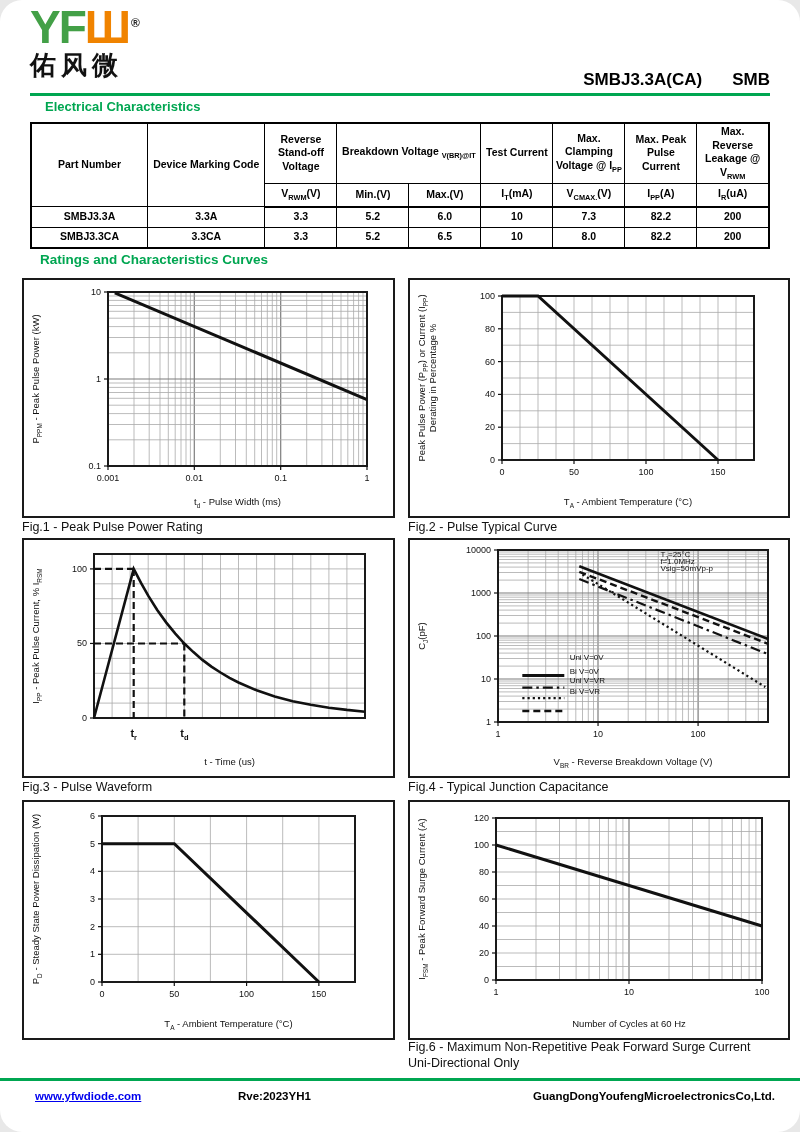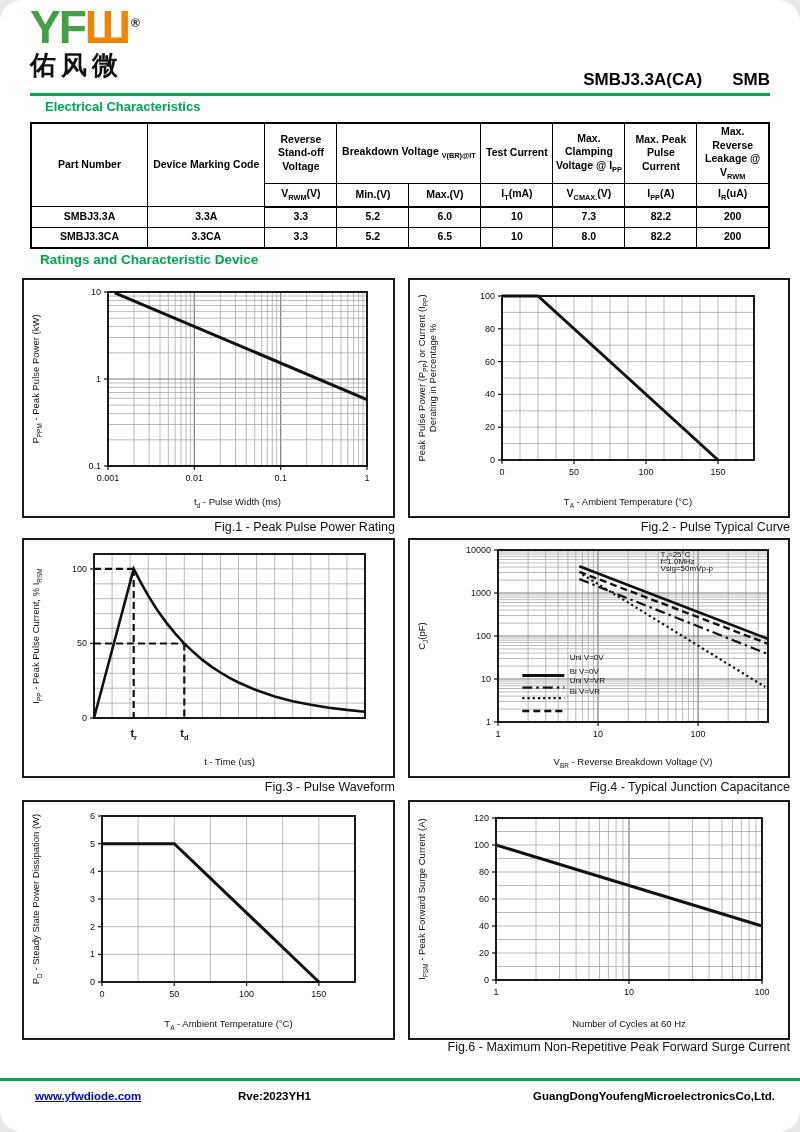--- a/index.html
+++ b/index.html
@@ -20,21 +20,21 @@
   table.elec{position:absolute;left:30px;top:122px;width:740px;border-collapse:collapse;
              border:2px solid #000;table-layout:fixed;}
   table.elec th,table.elec td{border:1px solid #000;font-size:10.5px;font-weight:bold;
              text-align:center;vertical-align:middle;padding:1px 2px;line-height:1.3;}
   table.elec thead tr.r1 th{height:54px;}
   table.elec thead tr.r2 th{height:20px;border-bottom:2px solid #000;}
   table.elec tbody td{height:17px;}
   sub{font-size:0.7em;}
   
   .figbox{position:absolute;border:2px solid #1a1a1a;background:#fff;}
-  .figcap{position:absolute;text-align:right;font-size:12.5px;color:#111;}
+  .figcap{position:absolute;text-align:left;font-size:12.5px;color:#111;}
   svg text{font-family:"Liberation Sans",sans-serif;}
   
   .footer-item{position:absolute;top:1090px;font-size:11.5px;font-weight:bold;white-space:nowrap;}
   a.site{color:#0000ee;text-decoration:underline;}
 </style>
 </head>
 <body>
 
 <div class="page">
 
@@ -101,21 +101,21 @@
           <td>5.2</td>
           <td>6.5</td>
           <td>10</td>
           <td>8.0</td>
           <td>82.2</td>
           <td>200</td>
         </tr>
       </tbody>
   </table>
 
-  <div class="sec-head" style="left: 40px; top: 252px; font-size: 13.5px; color: rgb(0, 166, 81);">Ratings and Characteristic Device</div>
+  <div class="sec-head" style="left: 40px; top: 252px; font-size: 13.5px; color: rgb(0, 166, 81);">Ratings and Characteristics Curves</div>
 
   <div class="figbox" style="left:22px;top:278px;width:369px;height:236px;">
     <svg width="369" height="236" viewBox="0 0 369 236">
         <g>
           <line x1="110.0" y1="12" x2="110.0" y2="186" stroke="#a9a9a9" stroke-width="0.8"></line>
           <line x1="125.2" y1="12" x2="125.2" y2="186" stroke="#a9a9a9" stroke-width="0.8"></line>
           <line x1="136.0" y1="12" x2="136.0" y2="186" stroke="#a9a9a9" stroke-width="0.8"></line>
           <line x1="144.3" y1="12" x2="144.3" y2="186" stroke="#a9a9a9" stroke-width="0.8"></line>
           <line x1="151.2" y1="12" x2="151.2" y2="186" stroke="#a9a9a9" stroke-width="0.8"></line>
           <line x1="157.0" y1="12" x2="157.0" y2="186" stroke="#a9a9a9" stroke-width="0.8"></line>
@@ -476,20 +476,21 @@
         <line x1="82" y1="43" x2="86" y2="43" stroke="#111" stroke-width="1.2"></line>
         <text x="79" y="46" font-size="9" text-anchor="end" fill="#111"><tspan>100</tspan></text>
         <line x1="82" y1="16" x2="86" y2="16" stroke="#111" stroke-width="1.2"></line>
         <text x="79" y="19" font-size="9" text-anchor="end" fill="#111"><tspan>120</tspan></text>
         <polyline points="86.0,43.0 352.0,124.0" fill="none" stroke="#111" stroke-width="3"></polyline>
         <text x="219" y="225" font-size="9.5" text-anchor="middle" fill="#111"><tspan>Number of Cycles at 60 Hz</tspan></text>
         <text x="15" y="97" font-size="9.5" text-anchor="middle" fill="#111" transform="rotate(-90 15 97)"><tspan>I</tspan><tspan font-size="68%" dy="2.5">FSM</tspan><tspan dy="-2.5"> - Peak Forward Surge Current (A)</tspan></text>
       </svg>
   </div>
   <div class="figcap" style="left:408px;top:1040px;width:382px;">Fig.6 - Maximum Non-Repetitive Peak Forward Surge Current</div>
+  <div class="figcap" style="left:408px;top:1056px;width:382px;">Uni-Directional Only</div>
 
   <div class="hline" style="left: 0px; top: 1078px; width: 800px; height: 3px; background: rgb(0, 166, 81);"></div>
   <a class="footer-item site" style="left: 35px; color: rgb(0, 0, 238);" href="#">www.yfwdiode.com</a>
   <div class="footer-item" style="left:238px;">Rve:2023YH1</div>
   <div class="footer-item" style="left:368px;margin-top:48px;">2 / 3</div>
   <div class="footer-item" style="right:25px;">GuangDongYoufengMicroelectronicsCo,Ltd.</div>
 
 </div>
 
 </body></html>

